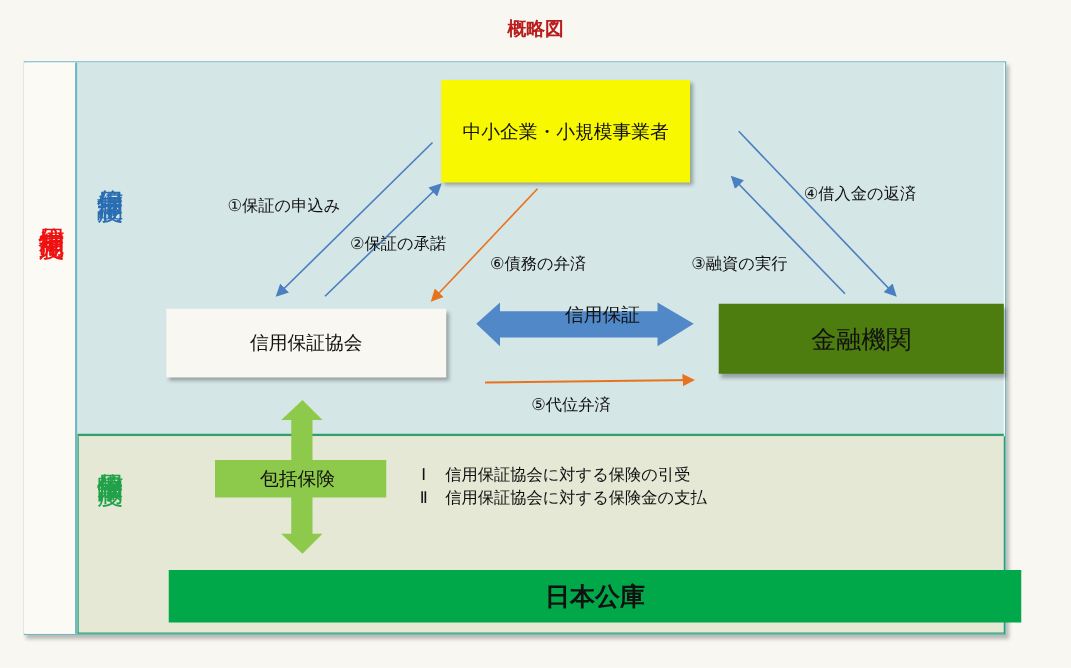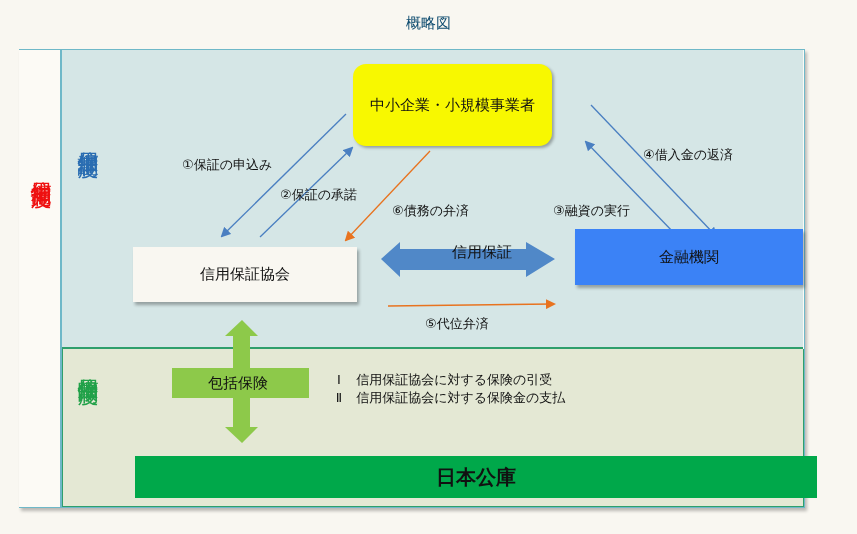--- a/index.html
+++ b/index.html
@@ -1,34 +1,34 @@
 <!DOCTYPE html>
 <html><head>
 <meta charset="utf-8">
 <style>
   html, body { margin:0; padding:0; }
   body { width:857px; height:534px; background:#f9f7f1; position:relative; overflow:hidden;
          font-family:"DejaVu Sans", "Liberation Sans", sans-serif; color:#111; }
   .abs { position:absolute; }
-  #title { left:0; width:857px; top:14px; text-align:center; font-weight:normal; font-size:15px; color:#0c4a6e; }
+  #title { left:0; width:857px; top:14px; text-align:center; font-weight:bold; font-size:15px; color:#b91c1c; }
   #outer { left:19px; top:49px; width:784px; height:457px; border:1px solid #6fb8c8; background:#fcfaf5;
            box-shadow:2px 3px 3px rgba(0,0,0,0.25); }
   #left-col { left:19px; top:50px; width:41px; height:457px; background:#fcfaf5; border-right:2px solid #6fb8c8; }
   .vtext { writing-mode:vertical-rl; text-orientation:upright; letter-spacing:1px; }
   #hokan-label { left:25px; top:165px; width:30px; font-size:21px; color:#ee1111; line-height:28px; }
   #guarantee-zone { left:62px; top:50px; width:741px; height:297px; background:#d5e6e6; border-bottom:2px solid #2f9f6c; }
   #insurance-zone { left:62px; top:349px; width:740px; height:157px; background:#e4e8d4; border:1px solid #2f9f6c; border-top:none; }
   #guarantee-label { left:76px; top:135px; font-size:21px; color:#2a6db2; line-height:23px; }
   #insurance-label { left:76px; top:362px; font-size:21px; color:#21a149; line-height:24px; }
   .box { display:flex; align-items:center; justify-content:center; text-align:center; }
   #sme-box { left:353px; top:64px; width:199px; height:82px; background:#f8f800; font-size:15px; line-height:22px;
-             box-shadow:2px 2px 3px rgba(0,0,0,0.3);border-radius:13px; }
+             box-shadow:2px 2px 3px rgba(0,0,0,0.3); }
   #assoc-box { left:133px; top:247px; width:224px; height:55px; background:#f9f7f1; font-size:15px;
                box-shadow:2px 3px 3px rgba(0,0,0,0.3); }
-  #bank-box { left:575px; top:229px; width:228px; height:56px; background:#3b82f6; font-size:15px;
+  #bank-box { left:575px; top:243px; width:228px; height:56px; background:#4d7c0f; font-size:20px;
               box-shadow:2px 3px 3px rgba(0,0,0,0.3); }
   #jfc-box { left:135px; top:456px; width:682px; height:42px; background:#00a84a; font-weight:bold; font-size:20px; color:#111; }
   .label { font-size:13px; white-space:nowrap; color:#111; }
   #svg-arrows { left:0; top:0; }
   #credit-guarantee-text { left:432px; top:243px; width:100px; text-align:center; font-size:15px; color:#111; }
   #hokatsu-text { left:172px; top:368px; width:132px; text-align:center; font-size:15px; color:#111; line-height:30px; }
   .ins-line { font-size:13px; white-space:nowrap; }
   .ins-num { display:inline-block; width:26px; text-align:center; }
 </style>
 </head>

